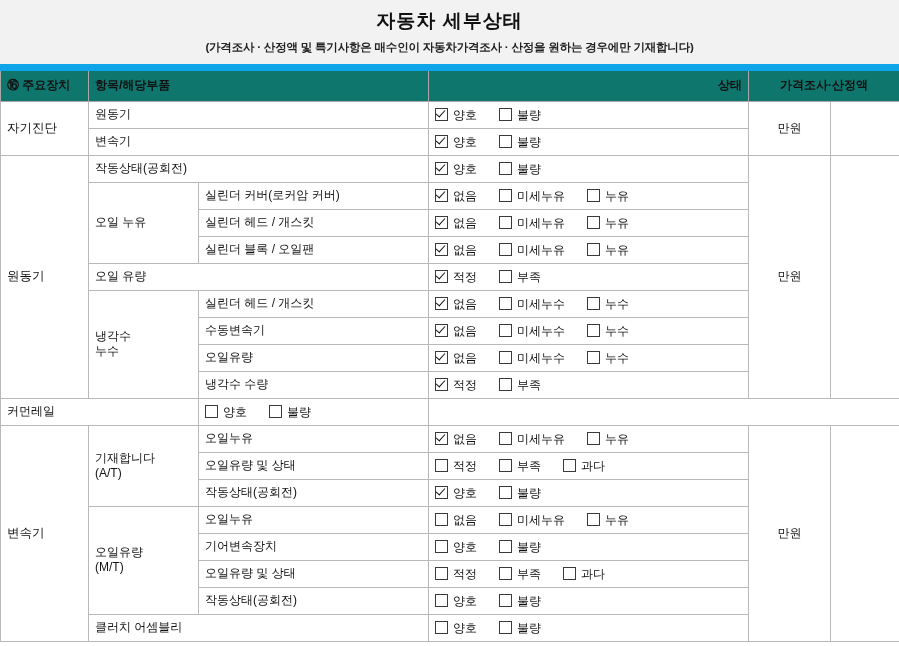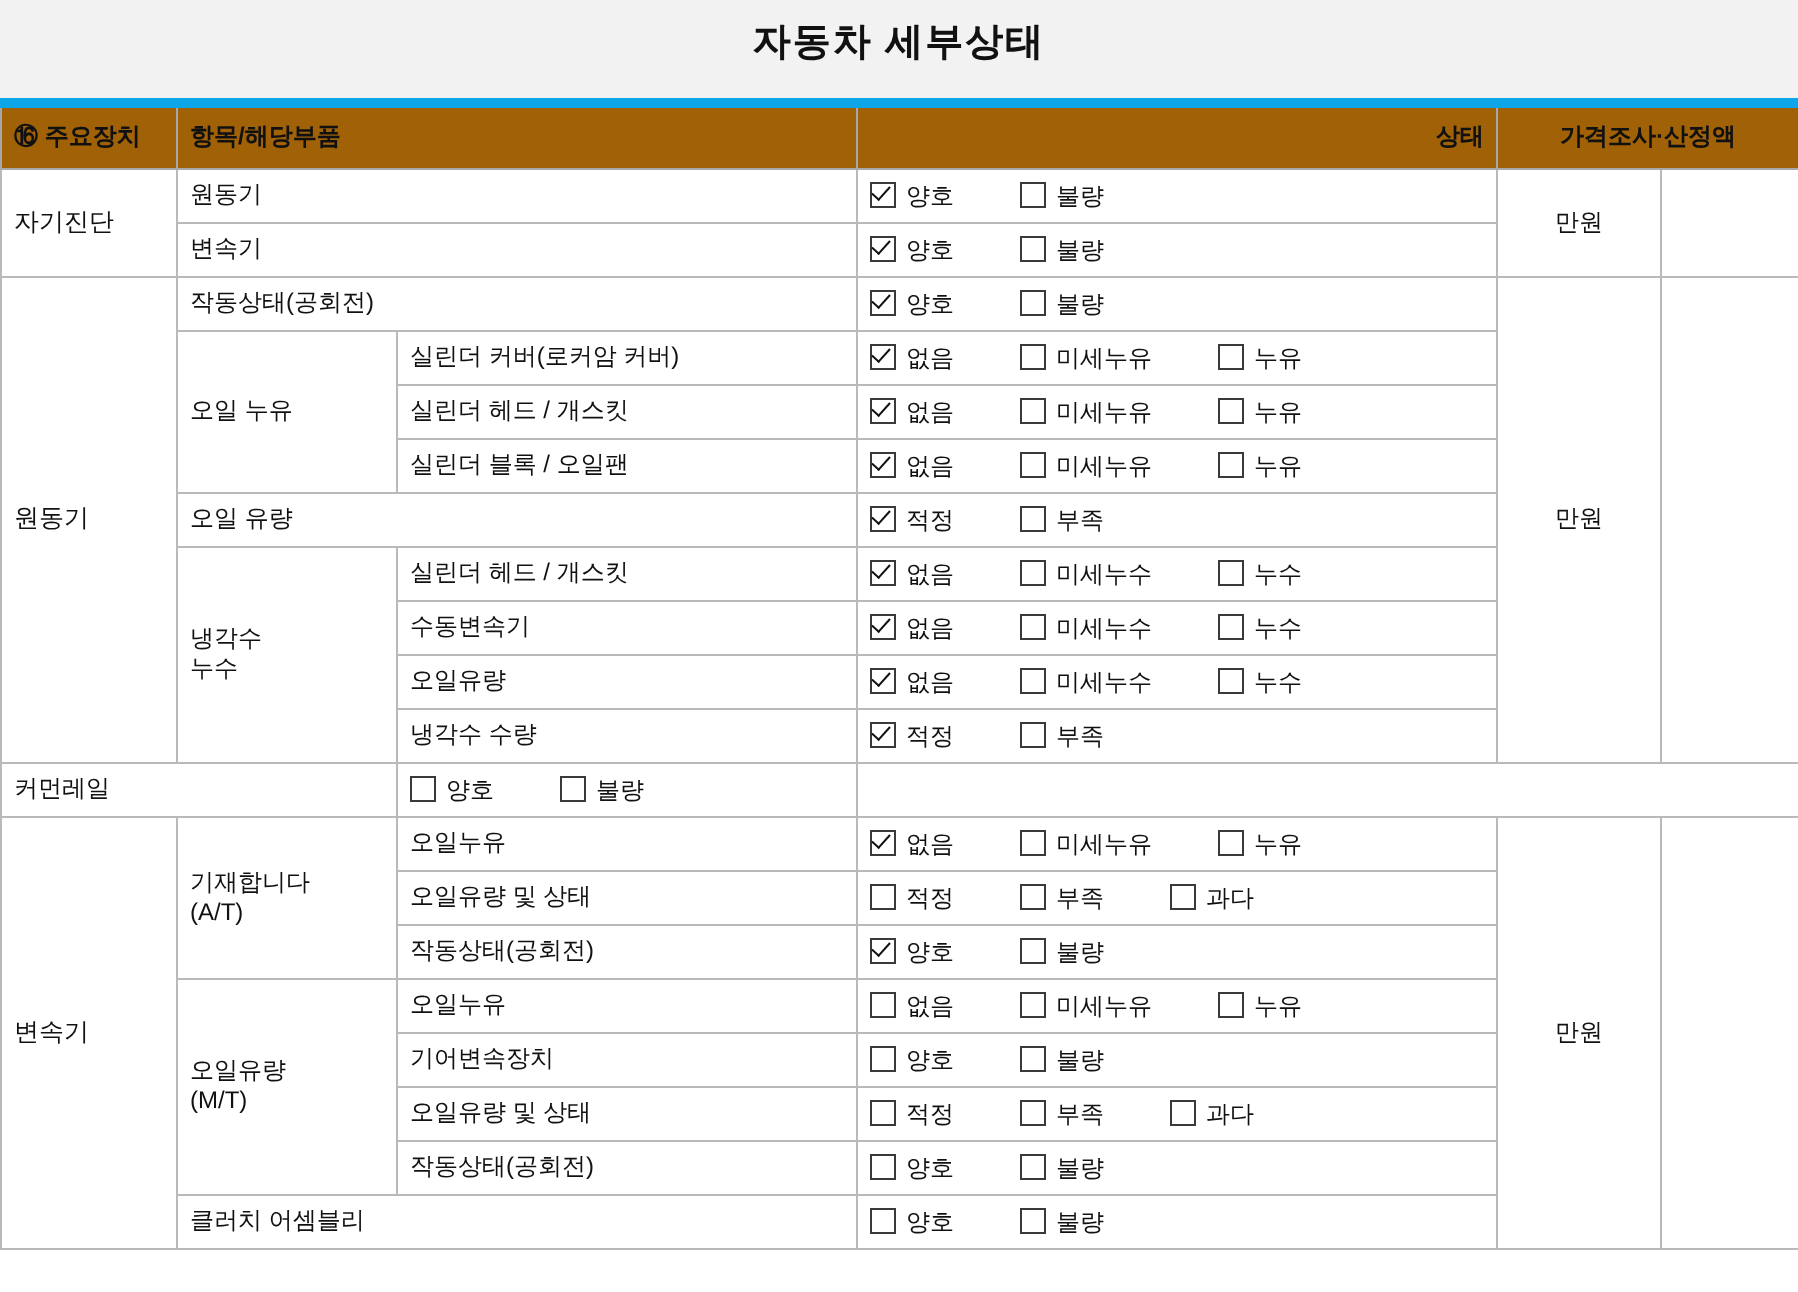--- a/index.html
+++ b/index.html
@@ -16,21 +16,21 @@
     width: 899px;
     height: 646px;
     position: relative;
     overflow: hidden;
     background: #ffffff;
     box-sizing: border-box;
   }
   
   .doc-header {
     background: #f2f2f2;
-    border-bottom: 5px solid #0ea5e9;
+    border-bottom: 7px solid #0ea5e9;
     padding: 6px 0 9px 0;
     text-align: center;
   }
   .doc-title {
     font-size: 19px;
     font-weight: bold;
     letter-spacing: 1px;
     color: #111;
     margin: 2px 0 6px 0;
   }
@@ -56,21 +56,21 @@
 
   table.grid th, table.grid td {
     border: 1px solid #b9b9b9;
     padding: 0 6px;
     vertical-align: middle;
     height: 27px;
     box-sizing: border-box;
     background: #ffffff;
   }
   table.grid thead th {
-    background: #a16207;
+    background: #0f766e;
     font-weight: bold;
     font-size: 12px;
     height: 30px;
     border-top: none;
     border-color: #a8a8a8;
     color: #111;
   }
   th.th-sys { text-align: left; }
   th.th-part { text-align: left; }
   th.th-state { text-align: right; }
@@ -99,21 +99,21 @@
   }
   td.blank-cell { background:#ffffff; }
 
   
   td[rowspan] { vertical-align: middle; }
 
   
   .opts {
     display: flex;
     align-items: center;
-    gap: 15px;
+    gap: 4px;
   }
   .opt {
     display: inline-flex;
     align-items: center;
     margin-right: 18px;
     white-space: nowrap;
     font-size: 12px;
   }
   .opt:last-child { margin-right: 0; }
   .box {
@@ -142,20 +142,21 @@
   
   .twoline { line-height: 1.25; margin-top: 25px; }
 </style>
 </head>
 <body>
 
 <div id="page">
 
   <div class="doc-header">
     <div class="doc-title">자동차 세부상태</div>
+    <div class="doc-subtitle">(가격조사 · 산정액 및 특기사항은 매수인이 자동차가격조사 · 산정을 원하는 경우에만 기재합니다)</div>
   </div>
 
   <table class="grid">
     <colgroup>
       <col class="c-sys">
         <col class="c-part">
         <col class="c-sub">
         <col class="c-state">
         <col class="c-price">
         <col class="c-blank">

